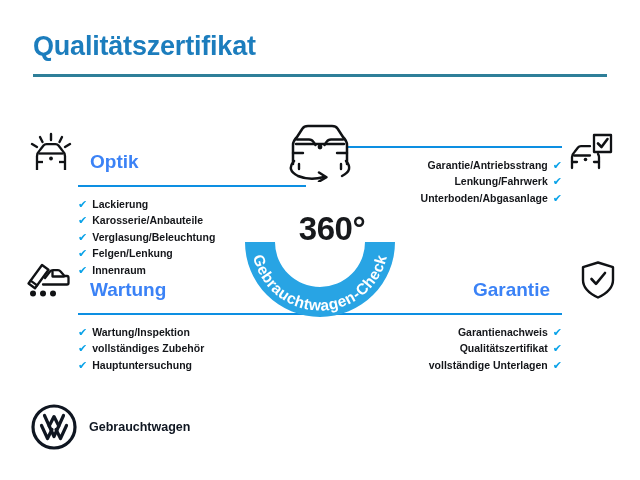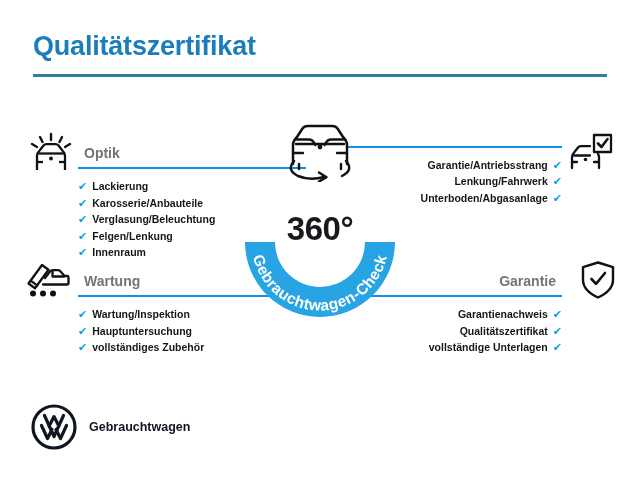--- a/index.html
+++ b/index.html
@@ -52,25 +52,25 @@
   }
   .section.left  { left: 78px; }
   .section.right { left: 334px; text-align: right; }
 
   .sec-optik   { top: 140px; }
   .sec-wartung { top: 268px; }
   .sec-technik { top: 140px; }
   .sec-garantie{ top: 268px; }
 
   .sec-heading {
-    font-size: 14px;
-    font-weight: bold;
-    color: #737373;
+    font-size: 19px;
+    font-weight: bold;
+    color: #3b82f6;
     line-height: 1.1;
-    margin: 6px;
+    margin: 12px;
     white-space: nowrap;
   }
   .sec-rule {
     margin-top: 6px;
     width: 228px;
     height: 2px;
     background: #0d8fe2;
   }
   .sec-list {
     list-style: none;
@@ -115,21 +115,21 @@
   }
   .badge-car {
     position: absolute;
     left: 276px;
     top: 120px;
     width: 88px;
     height: 62px;
   }
   .badge-degrees {
     position: absolute;
-    left: 228px;
+    left: 240px;
     top: 212px;
     width: 184px;
     text-align: center;
     font-size: 33px;
     font-weight: bold;
     color: #17191c;
     letter-spacing: -0.5px;
     line-height: 1;
   }
 
@@ -230,22 +230,22 @@
         <circle cx="28" cy="34.5" r="3"></circle>
       </g>
     </svg>
   </div>
 
   <div class="section left sec-wartung">
     <div class="sec-heading">Wartung</div>
     <div class="sec-rule"></div>
     <ul class="sec-list">
       <li><span class="check">✔</span><span>Wartung/Inspektion</span></li>
+      <li><span class="check">✔</span><span>vollständiges Zubehör</span></li>
       <li><span class="check">✔</span><span>Hauptuntersuchung</span></li>
-      <li><span class="check">✔</span><span>vollständiges Zubehör</span></li>
     </ul>
   </div>
 
   <div class="q-icon icon-garantie">
     <svg viewBox="0 0 46 40" width="46" height="40">
       <g stroke="#101215" stroke-width="2.4" fill="none" stroke-linejoin="round" stroke-linecap="round">
         <path d="M23 2.5 L38 7.2 L38 20 Q38 30.5 23 37.5 Q8 30.5 8 20 L8 7.2 Z"></path>
         <path d="M16.5 19 L21 23.8 L30 13" stroke-width="2.6"></path>
       </g>
     </svg>

